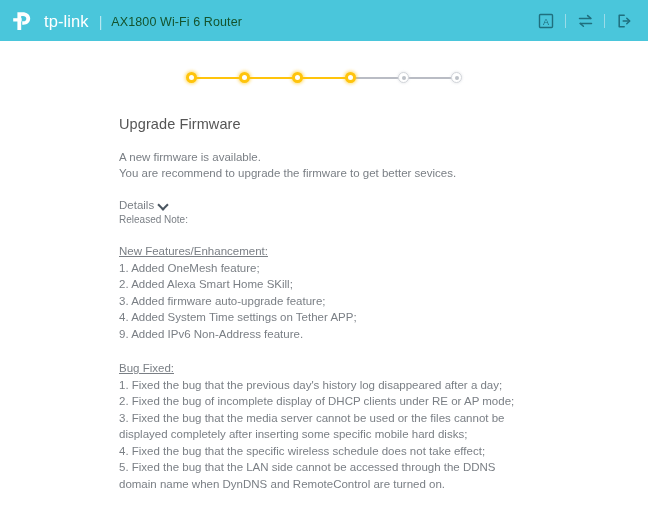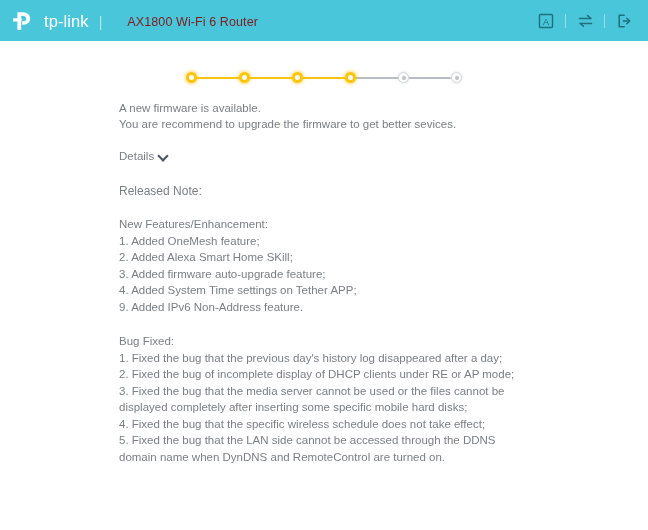--- a/index.html
+++ b/index.html
@@ -47,26 +47,25 @@
   }
   .brand-sep {
     color: #b6e8f1;
     margin: 0 9px 0 10px;
     font-size: 14px;
     line-height: 1;
     position: relative;
     top: 1px;
   }
   .model {
-    color: #7f1d1d;
+    color: #14532d;
     font-size: 12.5px;
     letter-spacing: 0.1px;
     position: relative;
     top: 1px;
-    margin-left: 16px;
   }
   .header-actions {
     margin-left: auto;
     display: flex;
     align-items: center;
   }
   .hdr-icon {
     width: 20px;
     height: 20px;
     display: flex;
@@ -176,32 +175,32 @@
     left: 0px;
     top: 1px;
     width: 6px;
     height: 6px;
     border-right: 2px solid #4a5560;
     border-bottom: 2px solid #4a5560;
     transform: rotate(45deg);
   }
 
   .released-note {
-    margin-top: 20px;
-    font-size: 12px;
+    margin-top: 1px;
+    font-size: 10px;
     color: #7a7f85;
   }
 
   .block {
     margin-top: 18px;
     font-size: 11.5px;
     line-height: 16.5px;
     color: #7a7f85;
   }
-  .block .blk-title { display: block; }
+  .block .blk-title { display: block; text-decoration: underline; }
   .block .blk-line { display: block; max-width: 402px; }
 </style>
 </head>
 <body>
 
 <div class="header">
   <div class="brand">
     <span class="logo-mark">
       <svg width="30" height="30" viewBox="0 0 30 30">
         <path d="M10.5 6.2 C14.8 6.2 18.2 8.6 18.2 12.6 C18.2 16.4 15.3 18.7 11.6 18.7 L10.2 18.7 L10.2 15.3 L11.3 15.3 C13.1 15.3 14.3 14.3 14.3 12.7 C14.3 11.0 13.0 10.0 11.0 10.0 L9.2 10.0 L9.2 24.0 L5.4 24.0 L5.4 6.2 Z" fill="#ffffff"></path>
@@ -251,20 +250,21 @@
       <div class="step-line done"></div>
       <div class="step-dot done"></div>
       <div class="step-line todo"></div>
       <div class="step-dot todo"></div>
       <div class="step-line todo"></div>
       <div class="step-dot todo"></div>
     </div>
 
   <div class="panel">
 
+    <h1 class="page-title">Upgrade Firmware</h1>
 
     <div class="lead">
       <div>A new firmware is available.</div>
       <div>You are recommend to upgrade the firmware to get better sevices.</div>
     </div>
 
     <div class="details-row">
       <span class="details-label">Details</span>
       <span class="chev"></span>
     </div>

